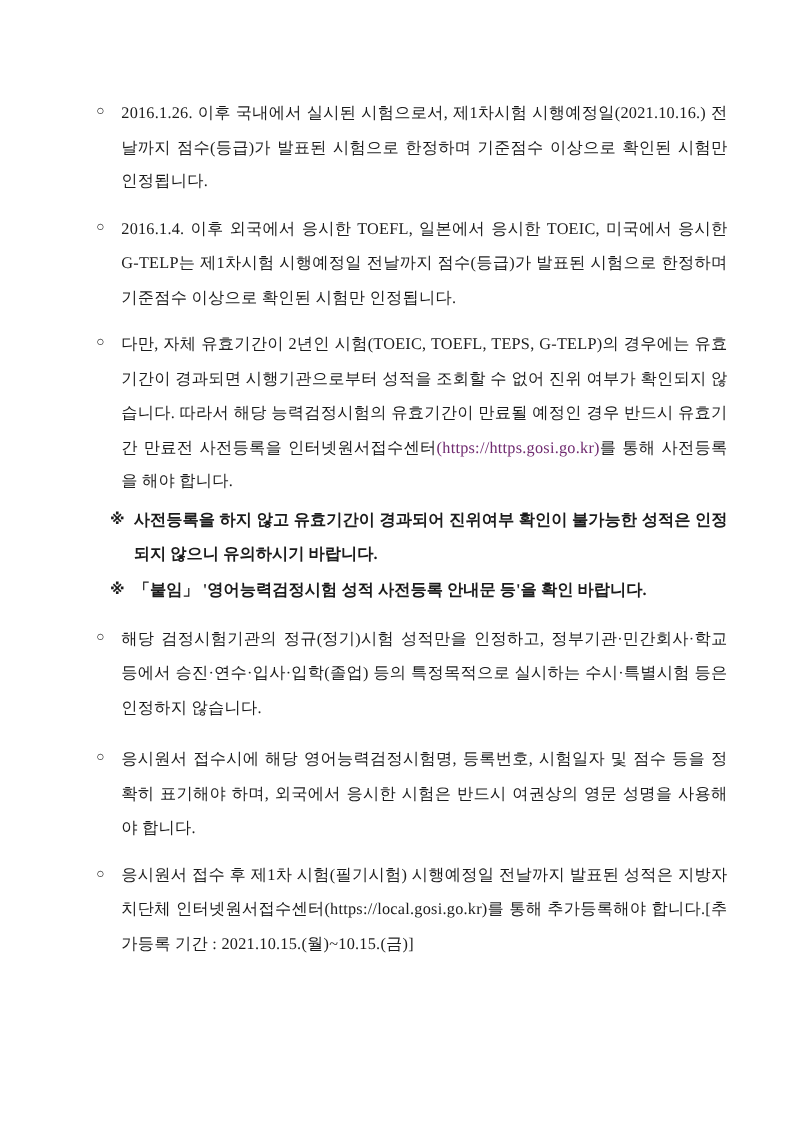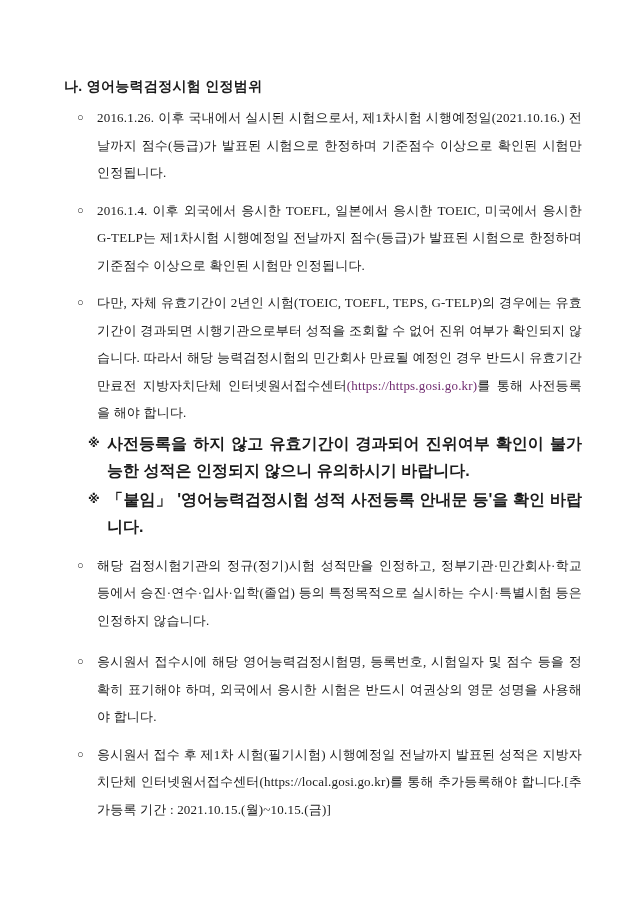--- a/index.html
+++ b/index.html
@@ -53,54 +53,53 @@
   }
   .para.note { margin-left: 24px; margin-bottom: 2px; }
   .para.note .marker {
     width: 19px;
     font-size: 12px;
     line-height: 27px;
     font-family: "Liberation Sans", "DejaVu Sans", sans-serif;
     font-weight: 700;
   }
   .para.note .text {
-    font-family: Liberation Sans, sans-serif;
+    font-family: Liberation Serif, serif;
     font-weight: 700;
-    font-size: 16px;
+    font-size: 13px;
     line-height: 27px;
     letter-spacing: 0px;
   }
   .para.note.last { margin-bottom: 12px; }
   .link {
     color: var(--link);
     text-decoration: none;
     cursor: pointer;
   }
 </style>
 </head>
 <body>
 
 <main class="page">
 
   <section class="doc-section">
-    <h2 class="heading">나. 영어능력검정시험 인정범위</h2>
 
     <div class="para">
       <span class="marker">○</span>
       <p class="text">2016.1.26. 이후 국내에서 실시된 시험으로서, 제1차시험 시행예정일(2021.10.16.) 전날까지 점수(등급)가 발표된 시험으로 한정하며 기준점수 이상으로 확인된 시험만 인정됩니다.</p>
     </div>
 
     <div class="para">
       <span class="marker">○</span>
       <p class="text">2016.1.4. 이후 외국에서 응시한 TOEFL, 일본에서 응시한 TOEIC, 미국에서 응시한 G-TELP는 제1차시험 시행예정일 전날까지 점수(등급)가 발표된 시험으로 한정하며 기준점수 이상으로 확인된 시험만 인정됩니다.</p>
     </div>
 
     <div class="para tight">
       <span class="marker">○</span>
-      <p class="text"><span>다만, 자체 유효기간이 2년인 시험(TOEIC, TOEFL, TEPS, G-TELP)의 경우에는 유효기간이 경과되면 시행기관으로부터 성적을 조회할 수 없어 진위 여부가 확인되지 않습니다. 따라서 해당 능력검정시험의 민간회사 만료될 예정인 경우 반드시 유효기간 만료전 지방자치단체 인터넷원서접수센터</span><a class="link">(https://https.gosi.go.kr)</a><span>를 통해 사전등록을 해야 합니다.</span></p>
+      <p class="text"><span>다만, 자체 유효기간이 2년인 시험(TOEIC, TOEFL, TEPS, G-TELP)의 경우에는 유효기간이 경과되면 시행기관으로부터 성적을 조회할 수 없어 진위 여부가 확인되지 않습니다. 따라서 해당 능력검정시험의 유효기간이 만료될 예정인 경우 반드시 유효기간 만료전 사전등록을 인터넷원서접수센터</span><a class="link">(https://https.gosi.go.kr)</a><span>를 통해 사전등록을 해야 합니다.</span></p>
     </div>
 
     <div class="para note">
       <span class="marker">※</span>
       <p class="text">사전등록을 하지 않고 유효기간이 경과되어 진위여부 확인이 불가능한 성적은 인정되지 않으니 유의하시기 바랍니다.</p>
     </div>
 
     <div class="para note last">
       <span class="marker">※</span>
       <p class="text">「붙임」 '영어능력검정시험 성적 사전등록 안내문 등'을 확인 바랍니다.</p>

